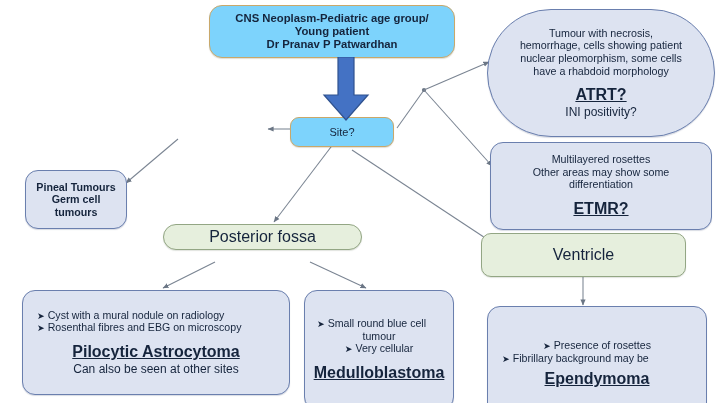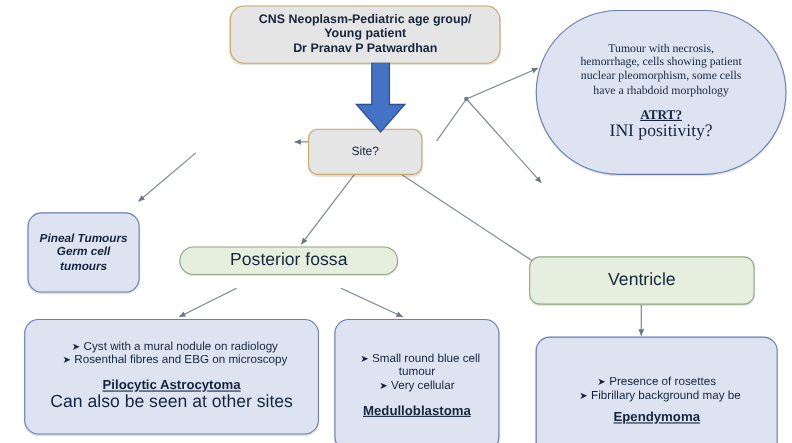--- a/index.html
+++ b/index.html
@@ -33,21 +33,21 @@
     align-items: center;
     justify-content: center;
     text-align: center;
     color: #15243c;
     line-height: 1.18;
     border-width: 1px;
     border-style: solid;
     z-index: 2;
   }
   .n-yellow {
-    background: #e5e5e5;
+    background: #7dd3fc;
     border-color: #c9a86a;
     box-shadow: 0 1px 1px rgba(90,70,30,.18);
   }
   .n-green {
     background: #e6efdd;
     border-color: #93a684;
     box-shadow: 0 1px 1px rgba(60,80,50,.16);
   }
   .n-blue {
     background: #dde3f1;
@@ -83,40 +83,40 @@
   .bullets {
     width: 100%;
     text-align: center;
     font-size: 10.6px;
   }
   .bullets .b {
     display: block;
     white-space: nowrap;
   }
   .bullets .b.left {
-    text-align: center;
+    text-align: left;
     padding-left: 6px;
   }
   .bullets .cont {
     display: block;
   }
   .bullet-glyph {
     font-size: 9.2px;
     padding-right: 3px;
     vertical-align: baseline;
   }
   .dx {
     font-weight: bold;
     text-decoration: underline;
     display: block;
+    font-size: 16px;
+  }
+  .sub {
+    display: block;
     font-size: 12px;
-  }
-  .sub {
-    display: block;
-    font-size: 16px;
   }
   .gap {
     display: block;
     height: 9px;
   }
   .gap-sm {
     display: block;
     height: 6px;
   }
   .blue-arrow {
@@ -183,49 +183,56 @@
   <svg class="blue-arrow" style="left:318px; top:57px; width:56px; height:64px;" viewBox="0 0 56 64" xmlns="http://www.w3.org/2000/svg">
     <path d="M20,0 L36,0 L36,38 L50,38 L28,63 L6,38 L20,38 Z" fill="#4472c4" stroke="#2f528f" stroke-width="1.2"></path>
   </svg>
 
   <div class="node n-yellow title-node rounded-lg" style="left:209px; top:5px; width:246px; height:53px;">
     <span class="line">CNS Neoplasm-Pediatric age group/</span>
     <span class="line">Young patient</span>
     <span class="line">Dr Pranav P Patwardhan</span>
   </div>
 
-  <div class="node n-yellow pill" style="left:280px; top:117px; width:104px; height:42px;">
+  <div class="node n-yellow pill" style="left:290px; top:117px; width:104px; height:30px;">
     <span class="line">Site?</span>
   </div>
 
 
   <div class="node n-green stadium" style="left:163px; top:224px; width:199px; height:26px;justify-content:center;">
     <span class="line">Posterior fossa</span>
   </div>
 
   <div class="node n-green rounded-md" style="left:481px; top:233px; width:205px; height:44px;align-items:flex-end;">
     <span class="line">Ventricle</span>
   </div>
 
-  <div class="node n-blue rounded-lg body-text" style="left:25px; top:193px; width:102px; height:73px; font-weight:bold;font-style:italic;">
+  <div class="node n-blue rounded-lg body-text" style="left:25px; top:170px; width:102px; height:59px; font-weight:bold;">
     <span class="line">Pineal Tumours</span>
     <span class="line">Germ cell</span>
     <span class="line">tumours</span>
   </div>
 
-  <div class="node n-blue stadium body-text" style="left:487px; top:9px; width:228px; height:150px; padding:4px 14px;font-family:Liberation Serif, serif;">
+  <div class="node n-blue stadium body-text" style="left:487px; top:9px; width:228px; height:128px; padding:4px 14px;">
     <span class="line">Tumour with necrosis,</span>
     <span class="line">hemorrhage, cells showing patient</span>
     <span class="line">nuclear pleomorphism, some cells</span>
     <span class="line">have a rhabdoid morphology</span>
     <span class="gap"></span>
     <span class="dx">ATRT?</span>
     <span class="sub">INI positivity?</span>
   </div>
 
+  <div class="node n-blue rounded-lg body-text" style="left:490px; top:142px; width:222px; height:88px; padding:4px 10px;">
+    <span class="line">Multilayered rosettes</span>
+    <span class="line">Other areas may show some</span>
+    <span class="line">differentiation</span>
+    <span class="gap"></span>
+    <span class="dx">ETMR?</span>
+  </div>
 
   <div class="node n-blue rounded-lg" style="left:22px; top:290px; width:268px; height:105px; padding:6px 8px;">
     <span class="bullets">
       <span class="b left"><span class="bullet-glyph">➤</span><span>Cyst with a mural nodule on radiology</span></span>
       <span class="b left"><span class="bullet-glyph">➤</span><span>Rosenthal fibres and EBG on microscopy</span></span>
     </span>
     <span class="gap"></span>
     <span class="dx">Pilocytic Astrocytoma</span>
     <span class="sub">Can also be seen at other sites</span>
   </div>

